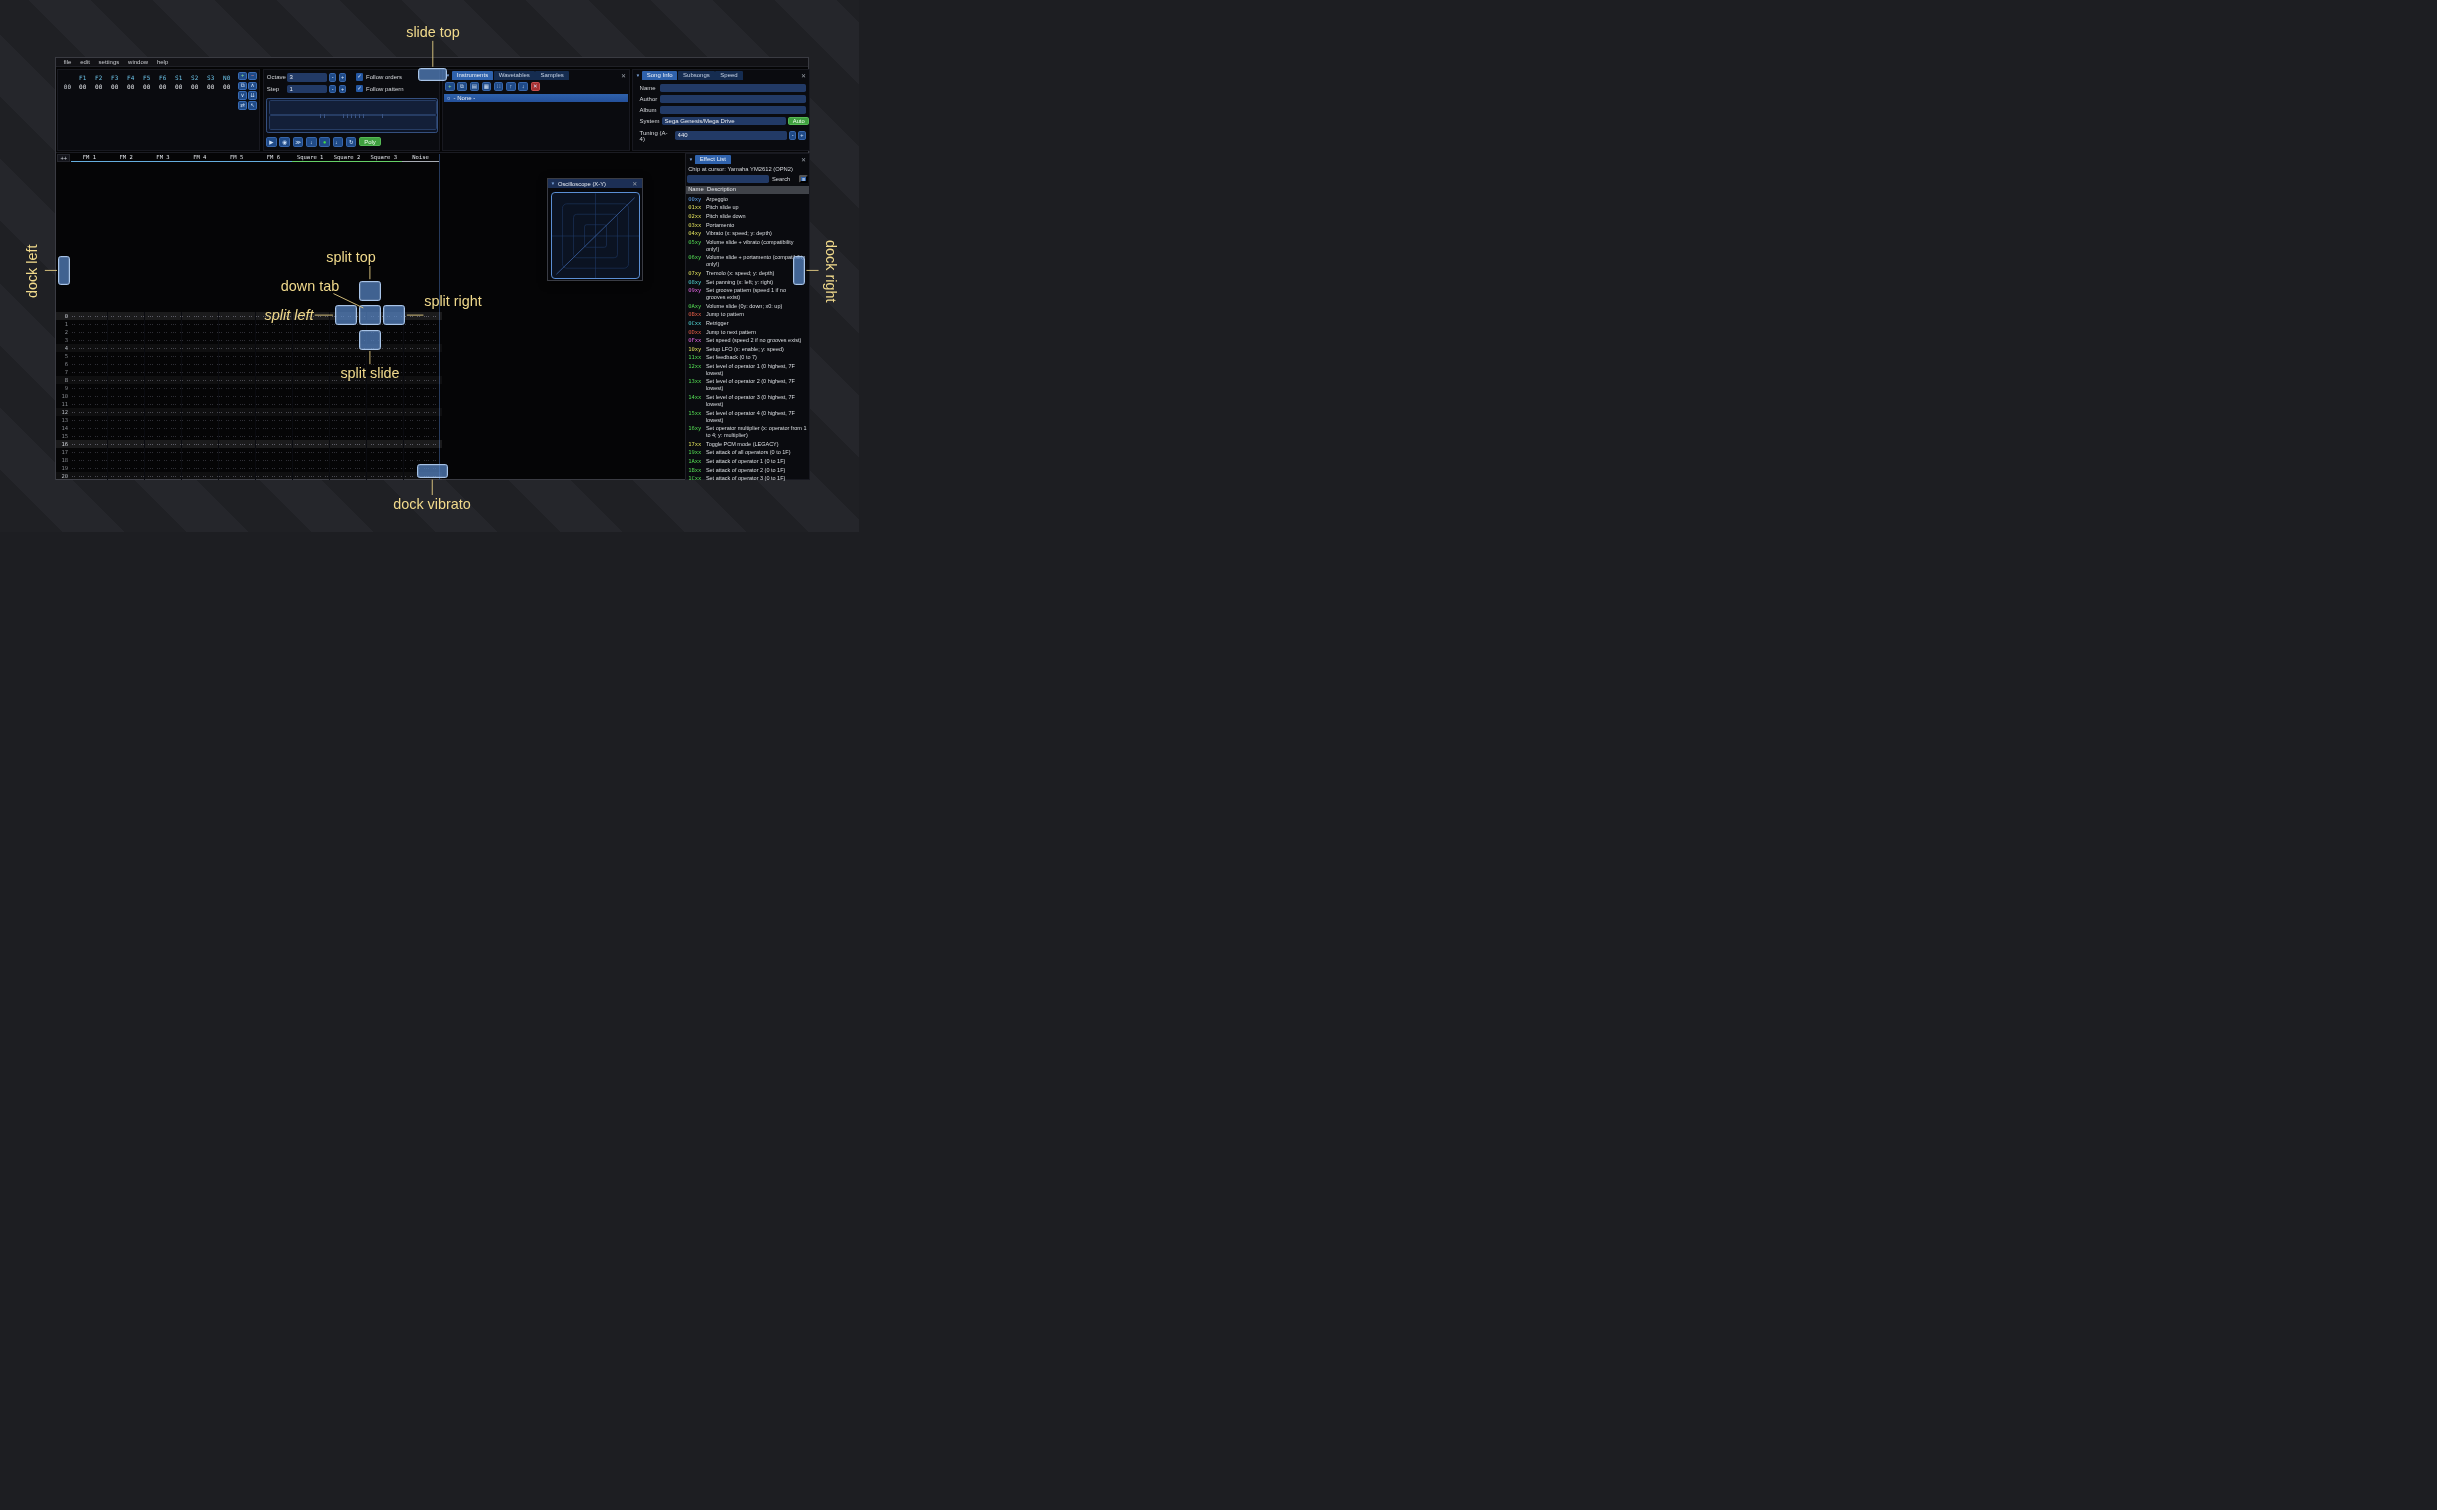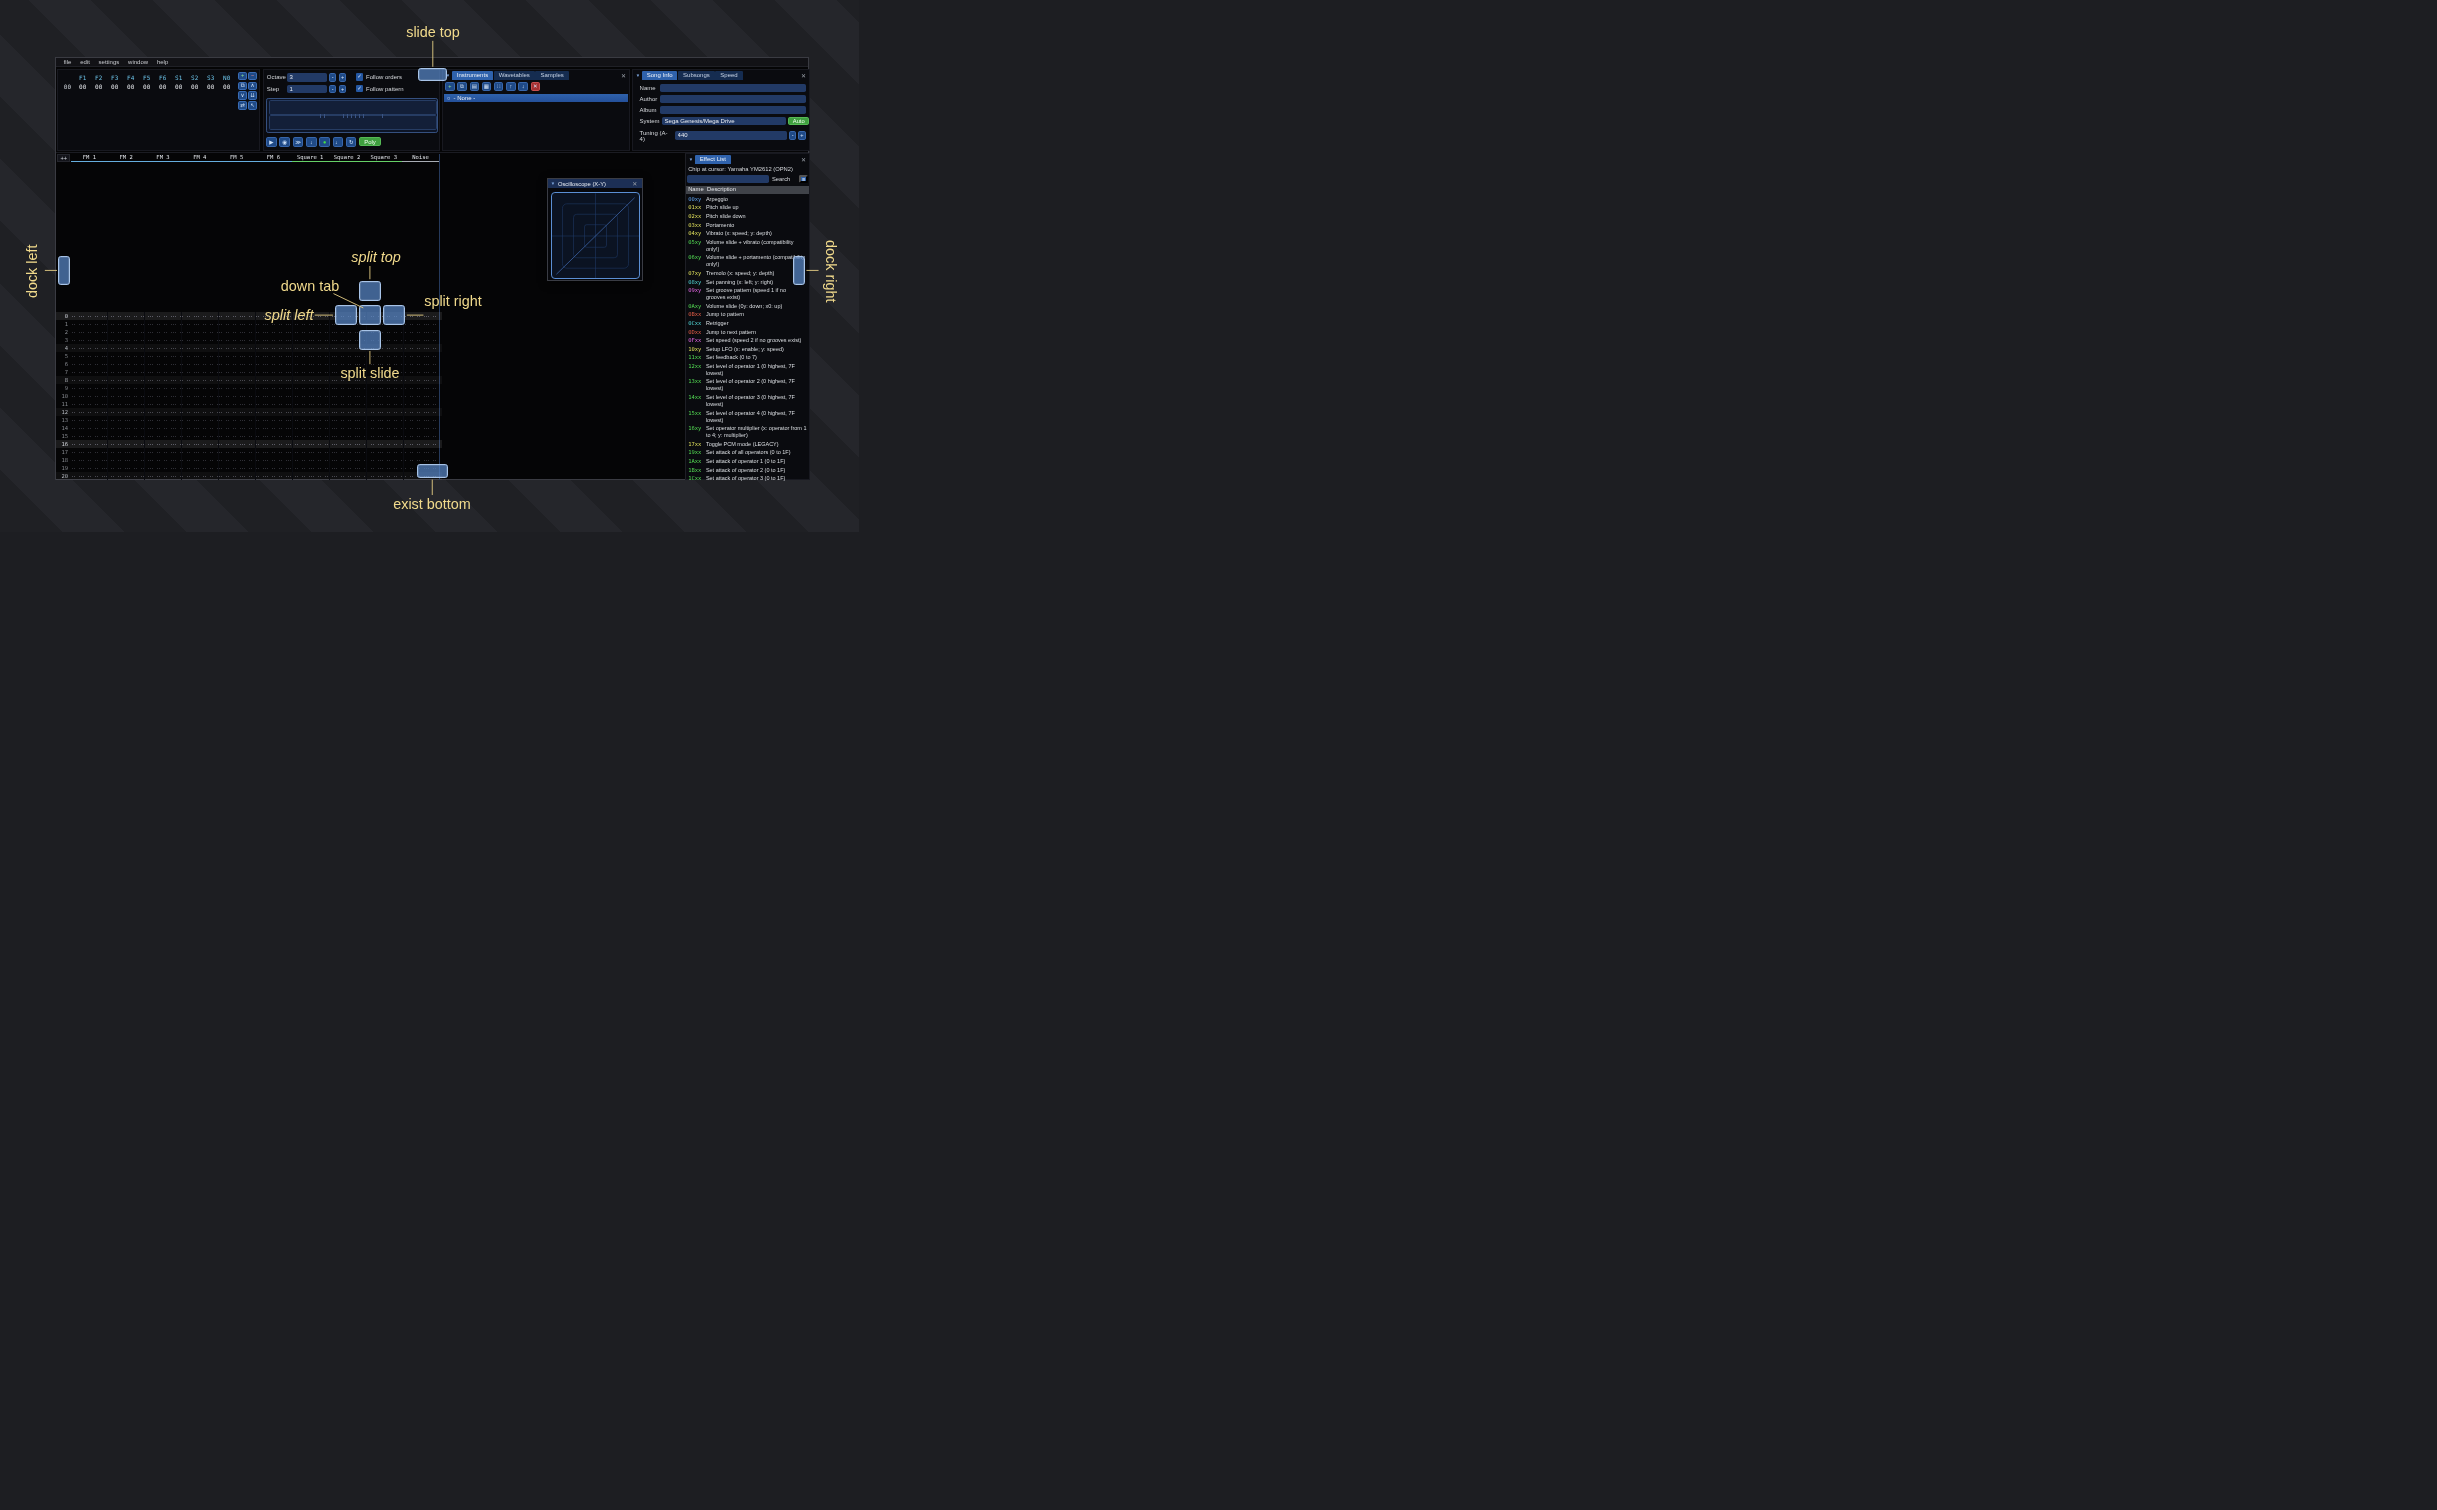--- a/index.html
+++ b/index.html
@@ -121,21 +121,21 @@
   #h-split-top{left:359px;top:281px;width:22px;height:20px;}
   #h-make-tab{left:359px;top:305px;width:22px;height:20px;}
   #h-split-bottom{left:359px;top:330px;width:22px;height:20px;}
   #h-split-left{left:335px;top:305px;width:22px;height:20px;}
   #h-split-right{left:383px;top:305px;width:22px;height:20px;}
   
   .connectors{position:absolute;left:0;top:0;z-index:45;pointer-events:none;}
   .anno{position:absolute;color:#f1da8c;font-size:14.4px;line-height:16.6px;z-index:46;text-align:center;width:94px;}
   #a-dock-top{left:386px;top:24px;}
   #a-dock-bottom{left:385px;top:496px;}
-  #a-split-top{left:329px;top:249px;font-style:italic;}
+  #a-split-top{left:304px;top:249px;}
   #a-make-tab{left:263px;top:278px;}
   #a-split-left{left:242px;top:307px;font-style:italic;}
   #a-split-right{left:406px;top:293px;}
   #a-split-bottom{left:323px;top:365px;}
   #a-dock-left{left:-15.5px;top:263px;transform:rotate(-90deg);}
   #a-dock-right{left:784px;top:263px;transform:rotate(90deg);}
 </style>
 </head>
 <body>
 
@@ -635,21 +635,21 @@
       <line x1="570" y1="571" x2="603" y2="571"></line>
       <line x1="737" y1="571" x2="767" y2="571"></line>
       <line x1="670" y1="636" x2="670" y2="660"></line>
       <line x1="783" y1="869" x2="783" y2="897"></line>
       <line x1="81" y1="490" x2="103" y2="490"></line>
       <line x1="1461" y1="490" x2="1483" y2="490"></line>
     </g>
   </svg>
 
   <div class="anno" id="a-dock-top">slide top</div>
-  <div class="anno" id="a-dock-bottom">exist bottom</div>
+  <div class="anno" id="a-dock-bottom">dock vibrato</div>
   <div class="anno" id="a-dock-left">dock left</div>
   <div class="anno" id="a-dock-right">dock right</div>
   <div class="anno" id="a-split-top">split top</div>
   <div class="anno" id="a-make-tab">down tab</div>
   <div class="anno" id="a-split-left">split left</div>
   <div class="anno" id="a-split-right">split right</div>
   <div class="anno" id="a-split-bottom">split slide</div>
 </div>
 
 

